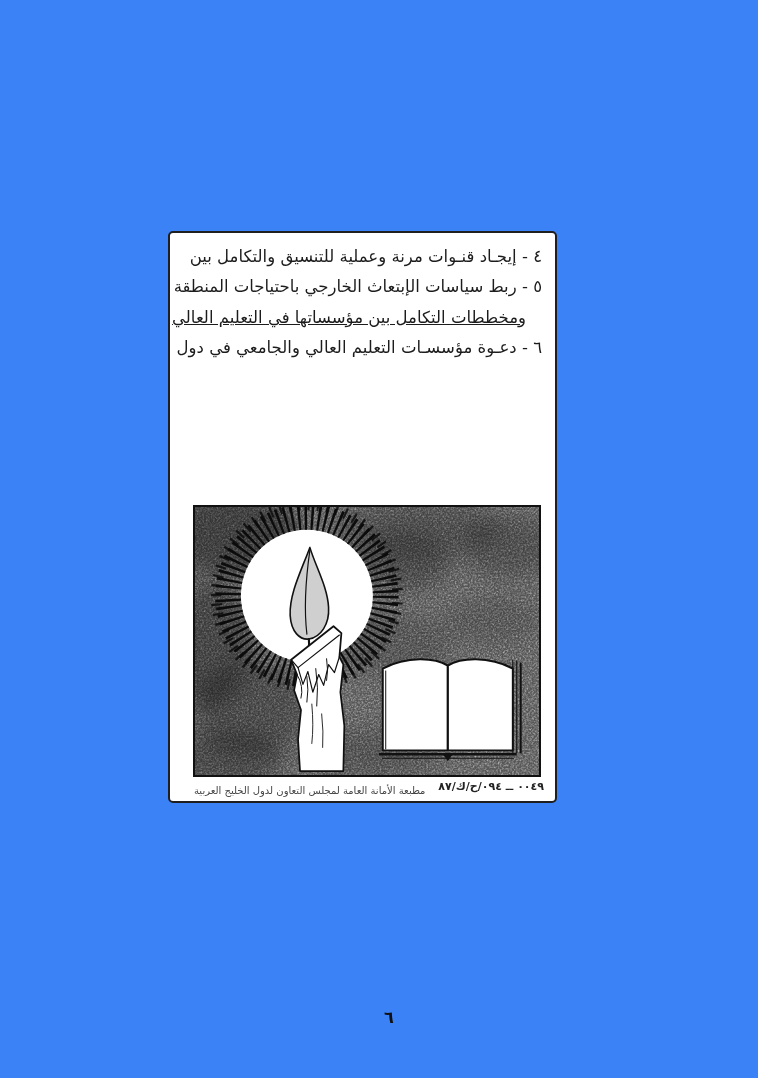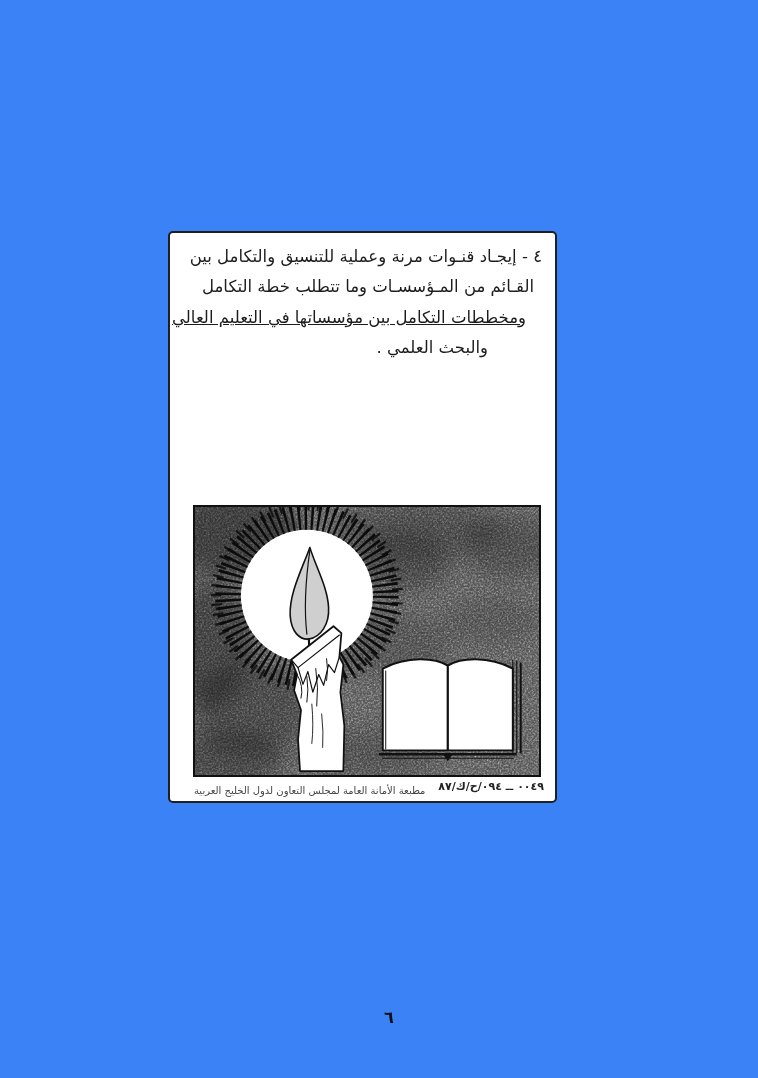--- a/index.html
+++ b/index.html
@@ -77,23 +77,23 @@
 </style>
 </head>
 <body>
 
 <div class="page">
 
   <div class="frame">
 
     <div class="text-block">
       <div class="tline">٤ - إيجـاد قنـوات مرنة وعملية للتنسيق والتكامل بين</div>
-      <div class="tline ind-a">القـائم من المـؤسسـات وما تتطلب خطة التكامل</div>
+      <div class="tline">٥ - ربط سياسات الإبتعاث الخارجي باحتياجات المنطقة</div>
       <div class="tline ind-b">ومخططات التكامل بين مؤسساتها في التعليم العالي</div>
-      <div class="tline ind-d">والبحث العلمي .</div>
+      <div class="tline">٦ - دعـوة مؤسسـات التعليم العالي والجامعي في دول</div>
     </div>
 
     <div class="illus">
       <svg width="344" height="268" viewBox="0 0 348 272" xmlns="http://www.w3.org/2000/svg">
         <defs>
           <filter id="grain" x="0" y="0" width="100%" height="100%">
             <feTurbulence type="fractalNoise" baseFrequency="0.55" numOctaves="2" seed="7" result="n"></feTurbulence>
             <feColorMatrix in="n" type="matrix" values="0 0 0 0 0
                       0 0 0 0 0
                       0 0 0 0 0

